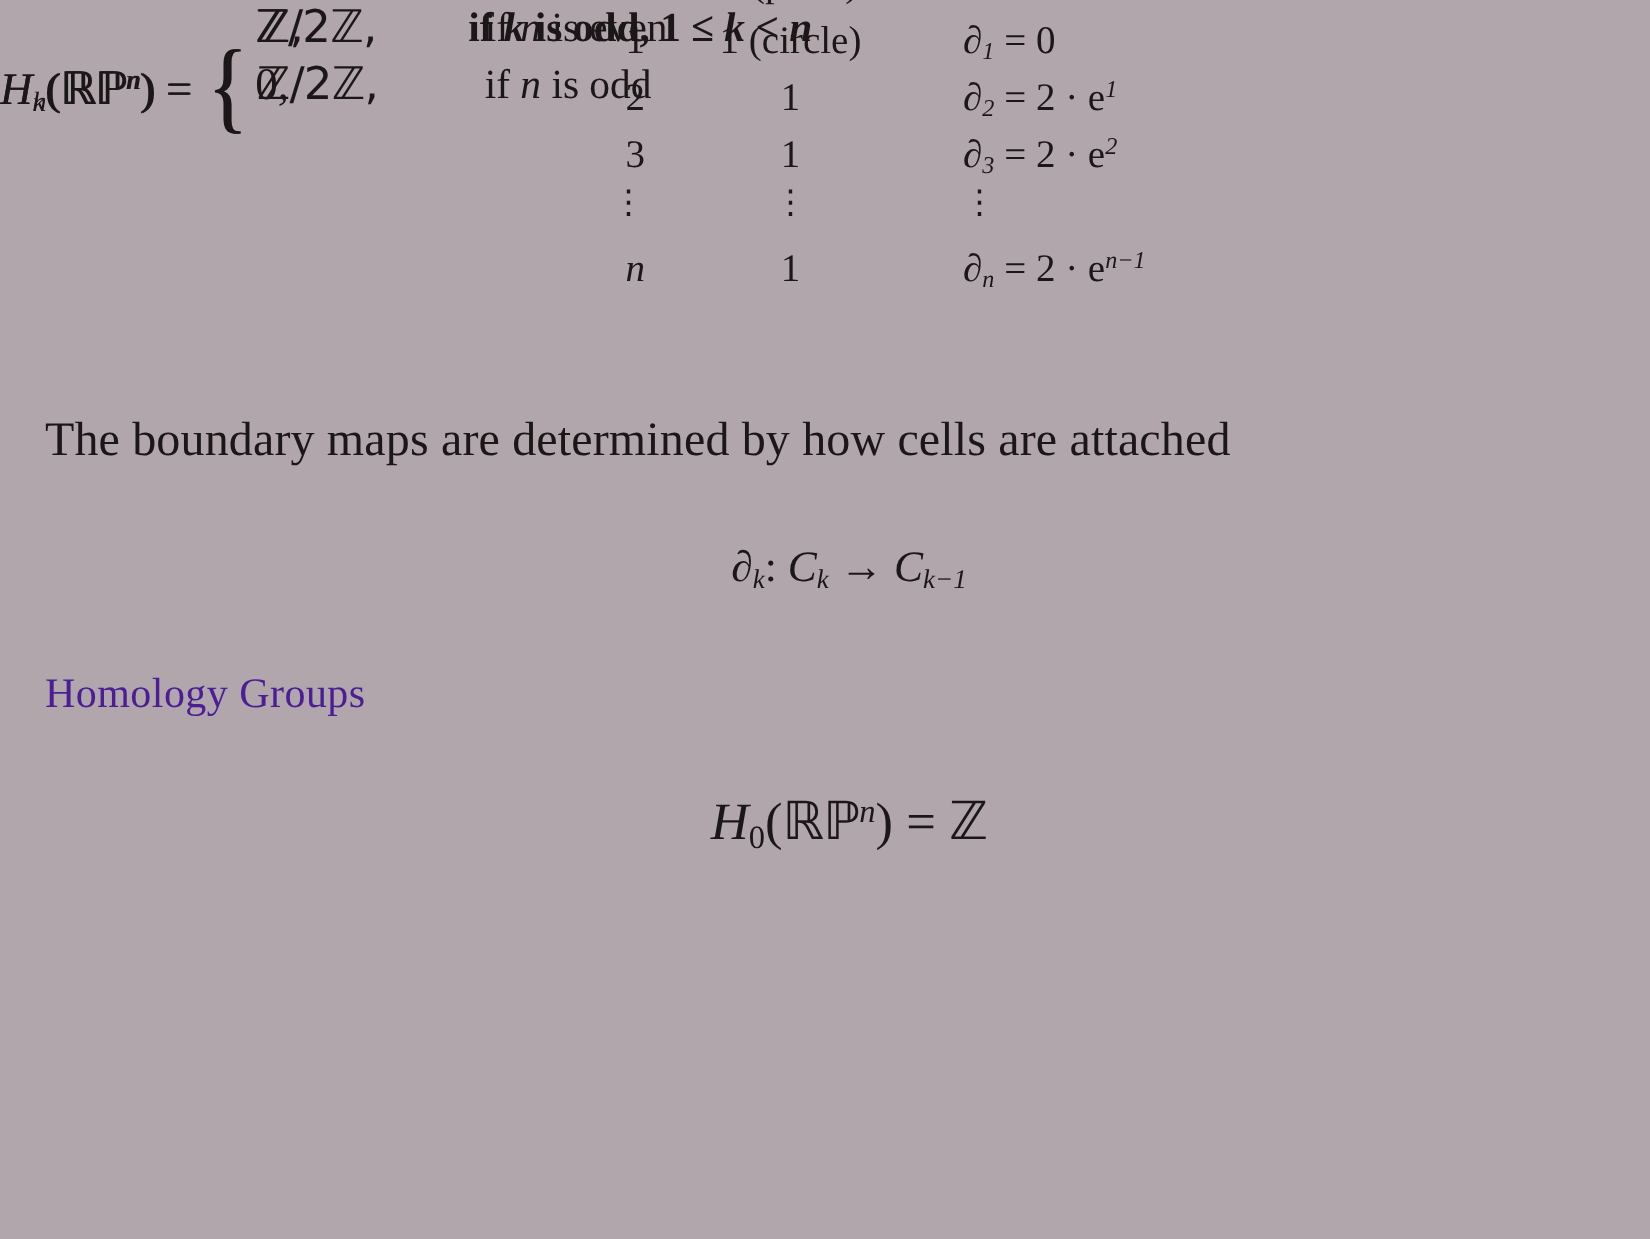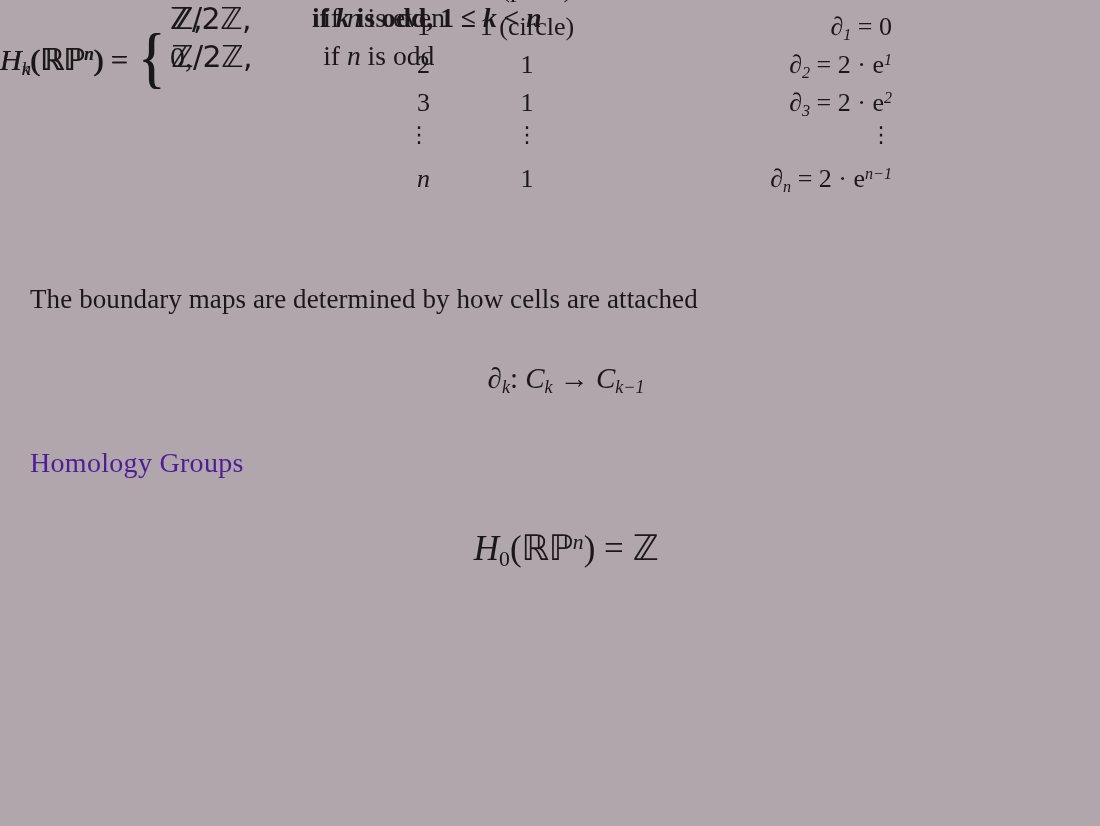--- a/index.html
+++ b/index.html
@@ -47,39 +47,39 @@
     padding-right: 22px;
     font-size: 26px;
   }
   .cw-cells {
     width: 150px;
     text-align: center;
     font-size: 26px;
   }
   .cw-bd {
     width: 250px;
-    text-align: right;
+    text-align: left;
     padding-left: 40px;
     font-size: 26px;
     white-space: nowrap;
   }
   .vdots {
     font-size: 22px;
     letter-spacing: 0;
     line-height: 1;
     position: relative;
     top: -2px;
   }
 
   
   .prose {
     position: absolute;
     left: 30px;
-    top: 284px;
-    font-size: 27px;
+    top: 274px;
+    font-size: 32px;
     letter-spacing: 0.1px;
     white-space: nowrap;
   }
 
   
   .display {
     position: absolute;
     left: 0;
     width: 1100px;
     text-align: center;

